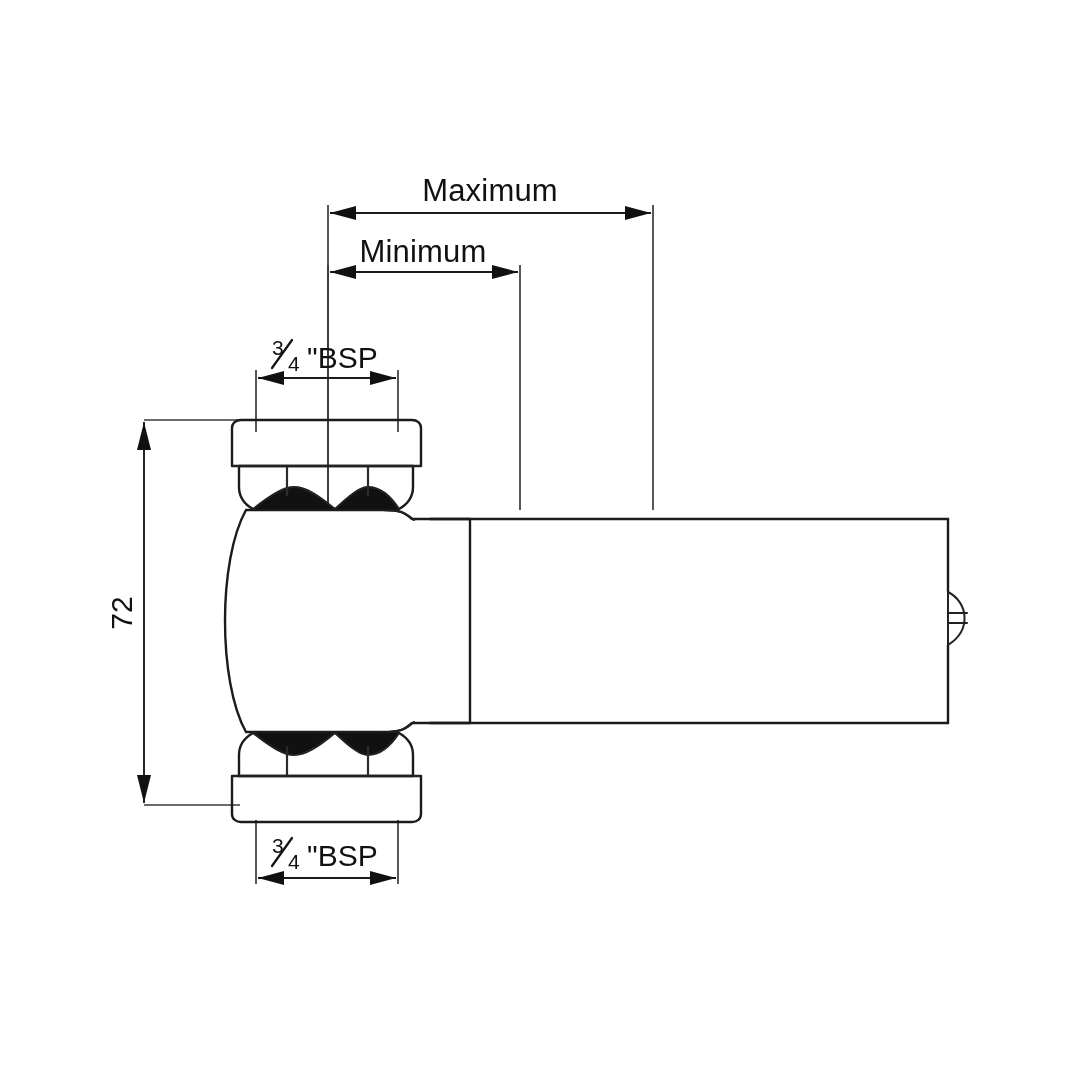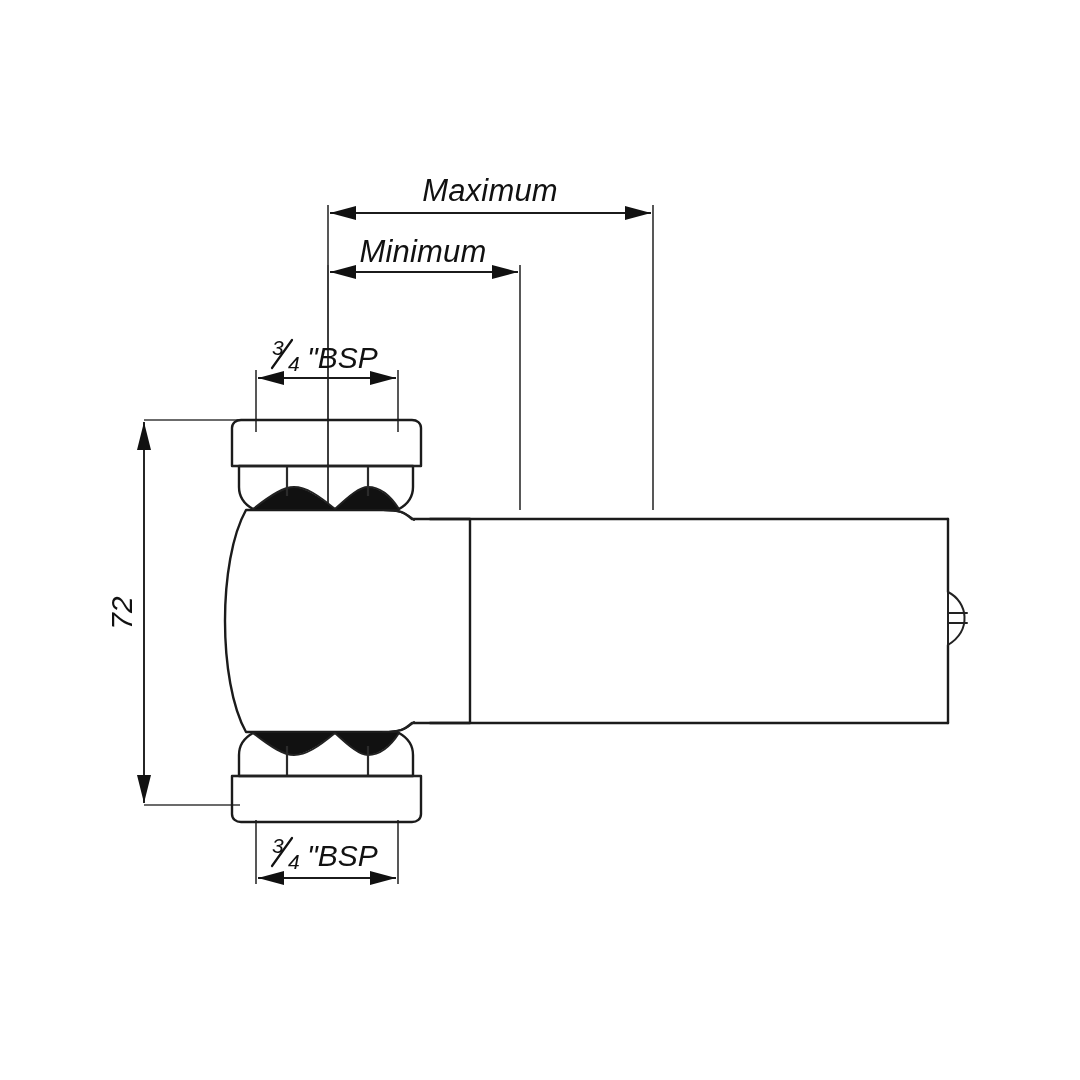--- a/index.html
+++ b/index.html
@@ -11,21 +11,20 @@
     width: 1080px;
     height: 1080px;
     font-family: "Liberation Sans", sans-serif;
     overflow: hidden;
   }
   #drawing-root {
     position: relative;
     width: 882px;
     height: 1080px;
     background: #ffffff;
-    font-style: italic;
   }
   svg#technical-drawing {
     display: block;
     width: 1080px;
     height: 1080px;
   }
   .outline {
     fill: none;
     stroke: #1b1b1b;
     stroke-width: 2.4;

